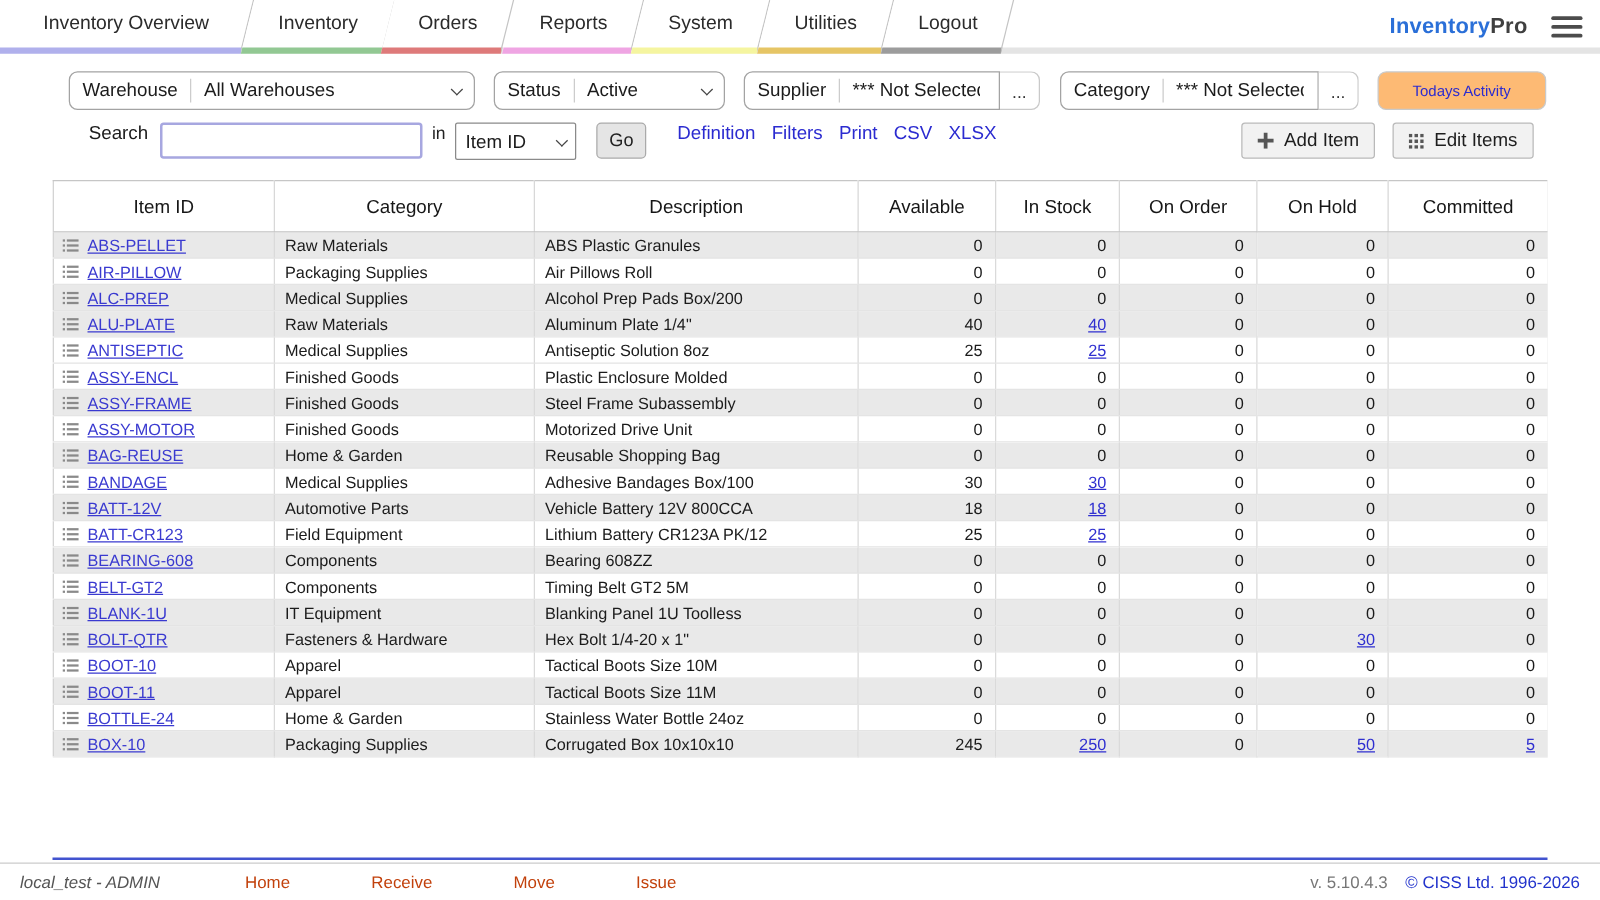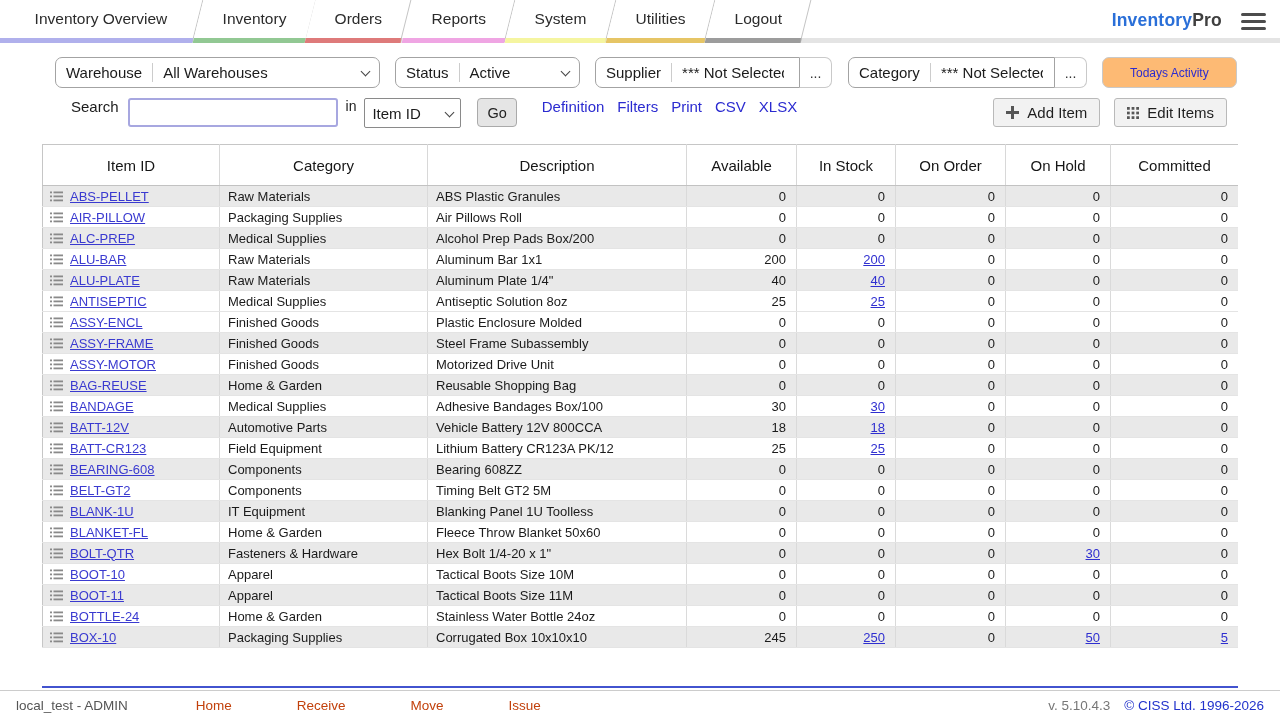--- a/index.html
+++ b/index.html
@@ -74,21 +74,21 @@
   .c-item { padding-left:7px; }
   .c-item svg { vertical-align:-1px; margin-right:7px; }
   .idlink { color:#3a3ad0; text-decoration:underline; cursor:pointer; }
   .c-num { text-align:right; padding-right:10px; }
   .numlink { color:#2f2fd0; text-decoration:underline; cursor:pointer; }
 
   
   .footer { position:absolute; left:0; bottom:0; width:1280px; height:30px; background:#fff;
             border-top:1px solid #ccc; display:flex; align-items:center; font-size:13.5px;
             padding:0 16px; z-index:2; }
-  .f-user { color:#555; margin-right:30px; }
+  .f-user { color:#555; margin-right:30px;font-style:italic; }
   .f-links { display:flex; }
   .flink { color:#c2410c; margin-right:27px; cursor:pointer; text-decoration:none;padding-left:38px; }
   .f-right { margin-left:auto; display:flex; gap:14px; align-items:center; }
   .f-ver { color:#777; }
   .f-copy { color:#2233cc; cursor:pointer; }
 </style>
 </head>
 <body>
 
 <header class="topnav">
@@ -270,39 +270,20 @@
               </g>
             </svg><a class="idlink">ALC-PREP</a></td>
           <td class="c-cat">Medical Supplies</td>
           <td class="c-desc">Alcohol Prep Pads Box/200</td>
           <td class="c-num">0</td>
           <td class="c-num">0</td>
           <td class="c-num">0</td>
           <td class="c-num">0</td>
           <td class="c-num">0</td>
         </tr>
-        <tr class="">
-          <td class="c-item"><svg width="13" height="11" viewBox="0 0 13 11">
-              <g fill="#8a8a8a">
-                <rect x="0" y="0.5" width="2" height="1.8"></rect>
-                <rect x="3.5" y="0.5" width="9.5" height="1.8"></rect>
-                <rect x="0" y="4.5" width="2" height="1.8"></rect>
-                <rect x="3.5" y="4.5" width="9.5" height="1.8"></rect>
-                <rect x="0" y="8.5" width="2" height="1.8"></rect>
-                <rect x="3.5" y="8.5" width="9.5" height="1.8"></rect>
-              </g>
-            </svg><a class="idlink">ALU-BAR</a></td>
-          <td class="c-cat">Raw Materials</td>
-          <td class="c-desc">Aluminum Bar 1x1</td>
-          <td class="c-num">200</td>
-          <td class="c-num"><a class="numlink">200</a></td>
-          <td class="c-num">0</td>
-          <td class="c-num">0</td>
-          <td class="c-num">0</td>
-        </tr>
         <tr class="stripe">
           <td class="c-item"><svg width="13" height="11" viewBox="0 0 13 11">
               <g fill="#8a8a8a">
                 <rect x="0" y="0.5" width="2" height="1.8"></rect>
                 <rect x="3.5" y="0.5" width="9.5" height="1.8"></rect>
                 <rect x="0" y="4.5" width="2" height="1.8"></rect>
                 <rect x="3.5" y="4.5" width="9.5" height="1.8"></rect>
                 <rect x="0" y="8.5" width="2" height="1.8"></rect>
                 <rect x="3.5" y="8.5" width="9.5" height="1.8"></rect>
               </g>
@@ -511,39 +492,20 @@
                 <rect x="0" y="0.5" width="2" height="1.8"></rect>
                 <rect x="3.5" y="0.5" width="9.5" height="1.8"></rect>
                 <rect x="0" y="4.5" width="2" height="1.8"></rect>
                 <rect x="3.5" y="4.5" width="9.5" height="1.8"></rect>
                 <rect x="0" y="8.5" width="2" height="1.8"></rect>
                 <rect x="3.5" y="8.5" width="9.5" height="1.8"></rect>
               </g>
             </svg><a class="idlink">BLANK-1U</a></td>
           <td class="c-cat">IT Equipment</td>
           <td class="c-desc">Blanking Panel 1U Toolless</td>
-          <td class="c-num">0</td>
-          <td class="c-num">0</td>
-          <td class="c-num">0</td>
-          <td class="c-num">0</td>
-          <td class="c-num">0</td>
-        </tr>
-        <tr class="">
-          <td class="c-item"><svg width="13" height="11" viewBox="0 0 13 11">
-              <g fill="#8a8a8a">
-                <rect x="0" y="0.5" width="2" height="1.8"></rect>
-                <rect x="3.5" y="0.5" width="9.5" height="1.8"></rect>
-                <rect x="0" y="4.5" width="2" height="1.8"></rect>
-                <rect x="3.5" y="4.5" width="9.5" height="1.8"></rect>
-                <rect x="0" y="8.5" width="2" height="1.8"></rect>
-                <rect x="3.5" y="8.5" width="9.5" height="1.8"></rect>
-              </g>
-            </svg><a class="idlink">BLANKET-FL</a></td>
-          <td class="c-cat">Home &amp; Garden</td>
-          <td class="c-desc">Fleece Throw Blanket 50x60</td>
           <td class="c-num">0</td>
           <td class="c-num">0</td>
           <td class="c-num">0</td>
           <td class="c-num">0</td>
           <td class="c-num">0</td>
         </tr>
         <tr class="stripe">
           <td class="c-item"><svg width="13" height="11" viewBox="0 0 13 11">
               <g fill="#8a8a8a">
                 <rect x="0" y="0.5" width="2" height="1.8"></rect>

